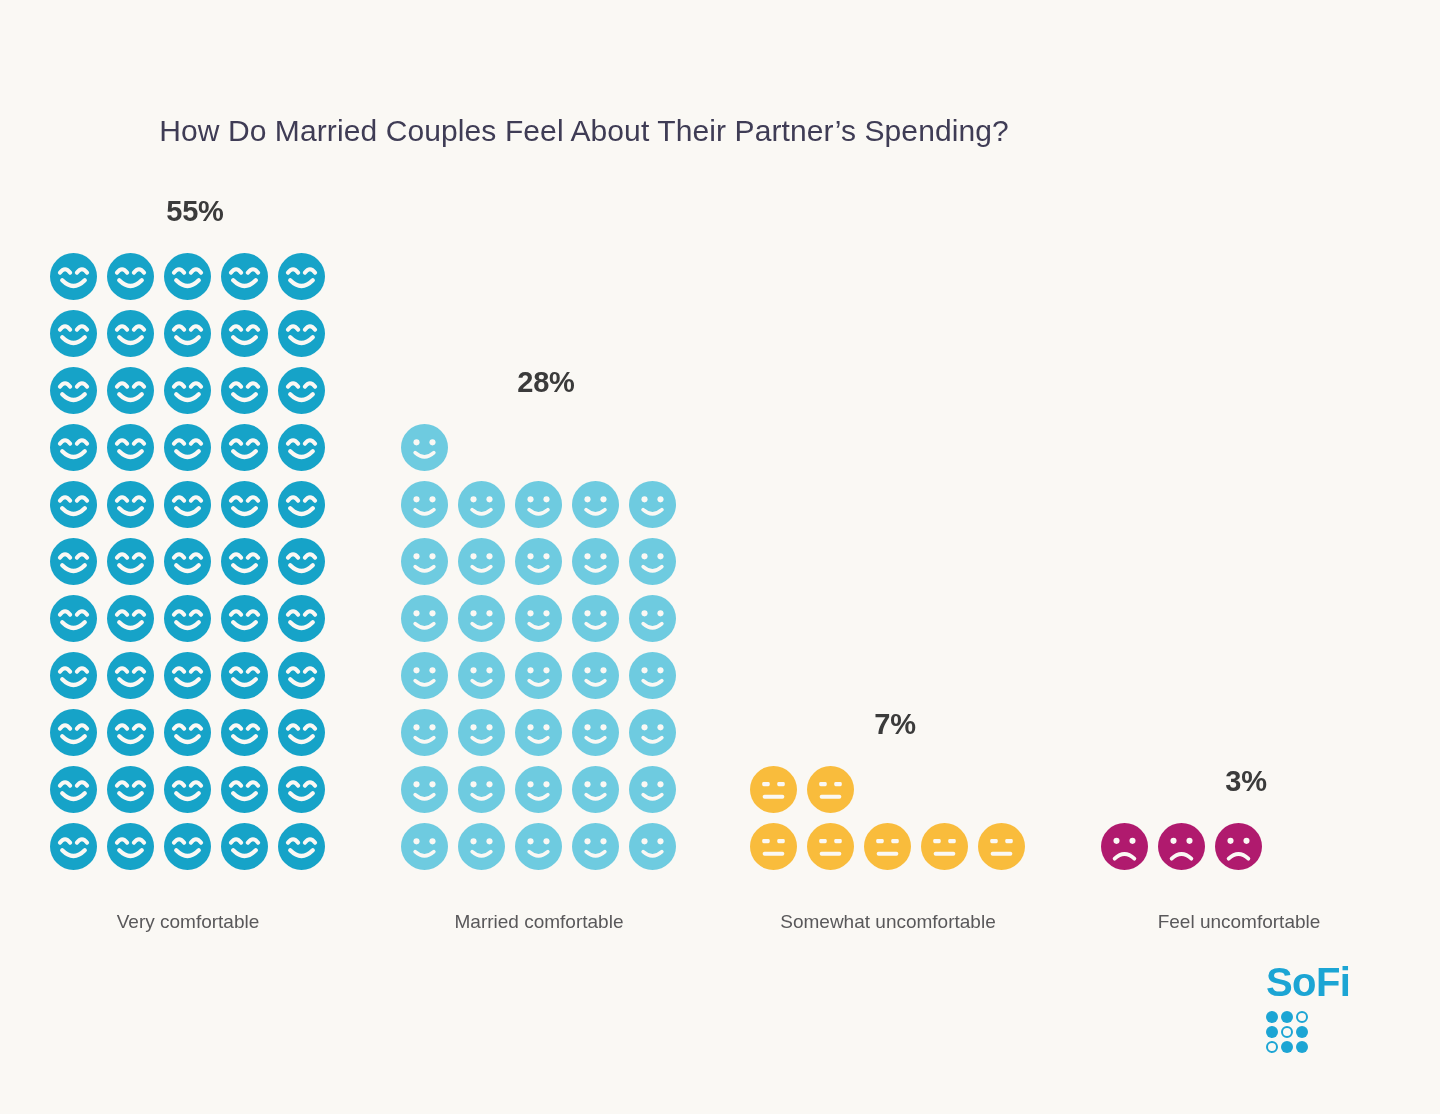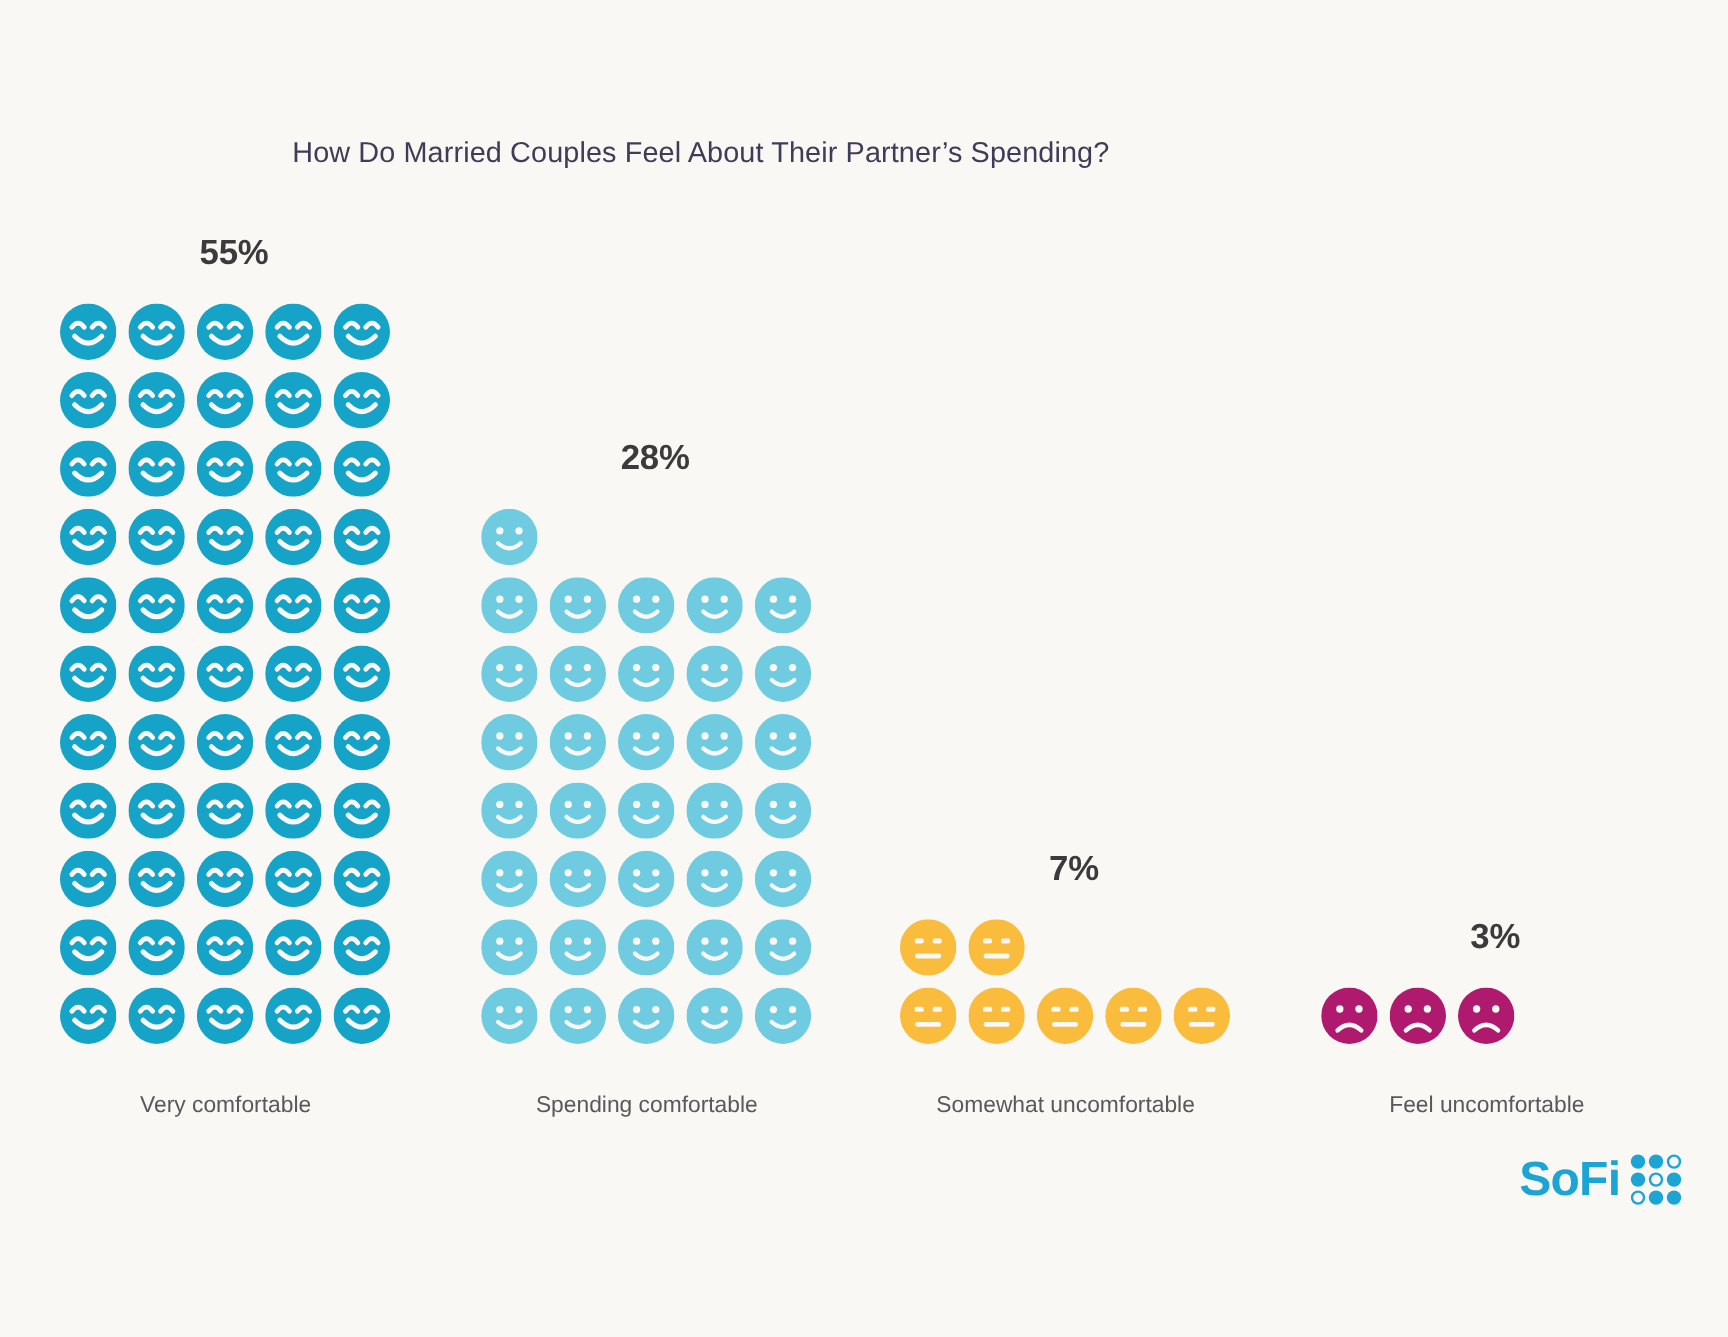--- a/index.html
+++ b/index.html
@@ -22,21 +22,21 @@
     height: 1114px;
   }
 
   
   .chart-title {
     position: absolute;
     left: 0;
     top: 114px;
     width: 1168px;
     text-align: center;
-    font-size: 24px;
+    font-size: 30px;
     font-weight: 400;
     letter-spacing: 0.1px;
     color: #3f3c55;
     white-space: nowrap;
   }
 
   
   .plot-area {
     position: absolute;
     left: 0;
@@ -89,22 +89,22 @@
     white-space: nowrap;
     margin-top: 12px;
   }
 
   
   .sofi-logo {
     position: absolute;
     left: 1266px;
     top: 962px;
     display: flex;
-    align-items: center;
     gap: 9px;
+    flex-direction: column;
   }
   .sofi-wordmark {
     font-size: 40px;
     font-weight: bold;
     color: #1ca5d4;
     letter-spacing: -0.6px;
     line-height: 1;
     font-family: "Liberation Sans", sans-serif;
   }
   .sofi-dots {
@@ -865,21 +865,21 @@
         </div>
         <div class="face-cell">
           <svg viewBox="0 0 100 100">
             <circle cx="50" cy="50" r="50" fill="#6ecbe0"></circle>
             <circle cx="33" cy="39" r="6.5" fill="#faf8f4"></circle>
             <circle cx="67" cy="39" r="6.5" fill="#faf8f4"></circle>
             <path d="M 30 61 Q 50 79 70 61" stroke="#faf8f4" stroke-width="7.5" fill="none" stroke-linecap="round"></path>
           </svg>
         </div>
       </div>
-      <div class="cat-label" style="left: 369px; top: 899px;">Spending comfortable</div>
+      <div class="cat-label" style="left: 369px; top: 899px;">Married comfortable</div>
       <div class="pct-label" style="left: 745px; top: 708px;">7%</div>
       <div class="icon-grid" style="left: 745px; top: 761px; height: 114px;">
         <div class="face-cell">
           <svg viewBox="0 0 100 100">
             <circle cx="50" cy="50" r="50" fill="#f9bc3c"></circle>
             <rect x="26" y="34" width="16" height="9" rx="3" fill="#faf8f4"></rect>
             <rect x="58" y="34" width="16" height="9" rx="3" fill="#faf8f4"></rect>
             <rect x="27" y="61" width="46" height="8.5" rx="4" fill="#faf8f4"></rect>
           </svg>
         </div>

